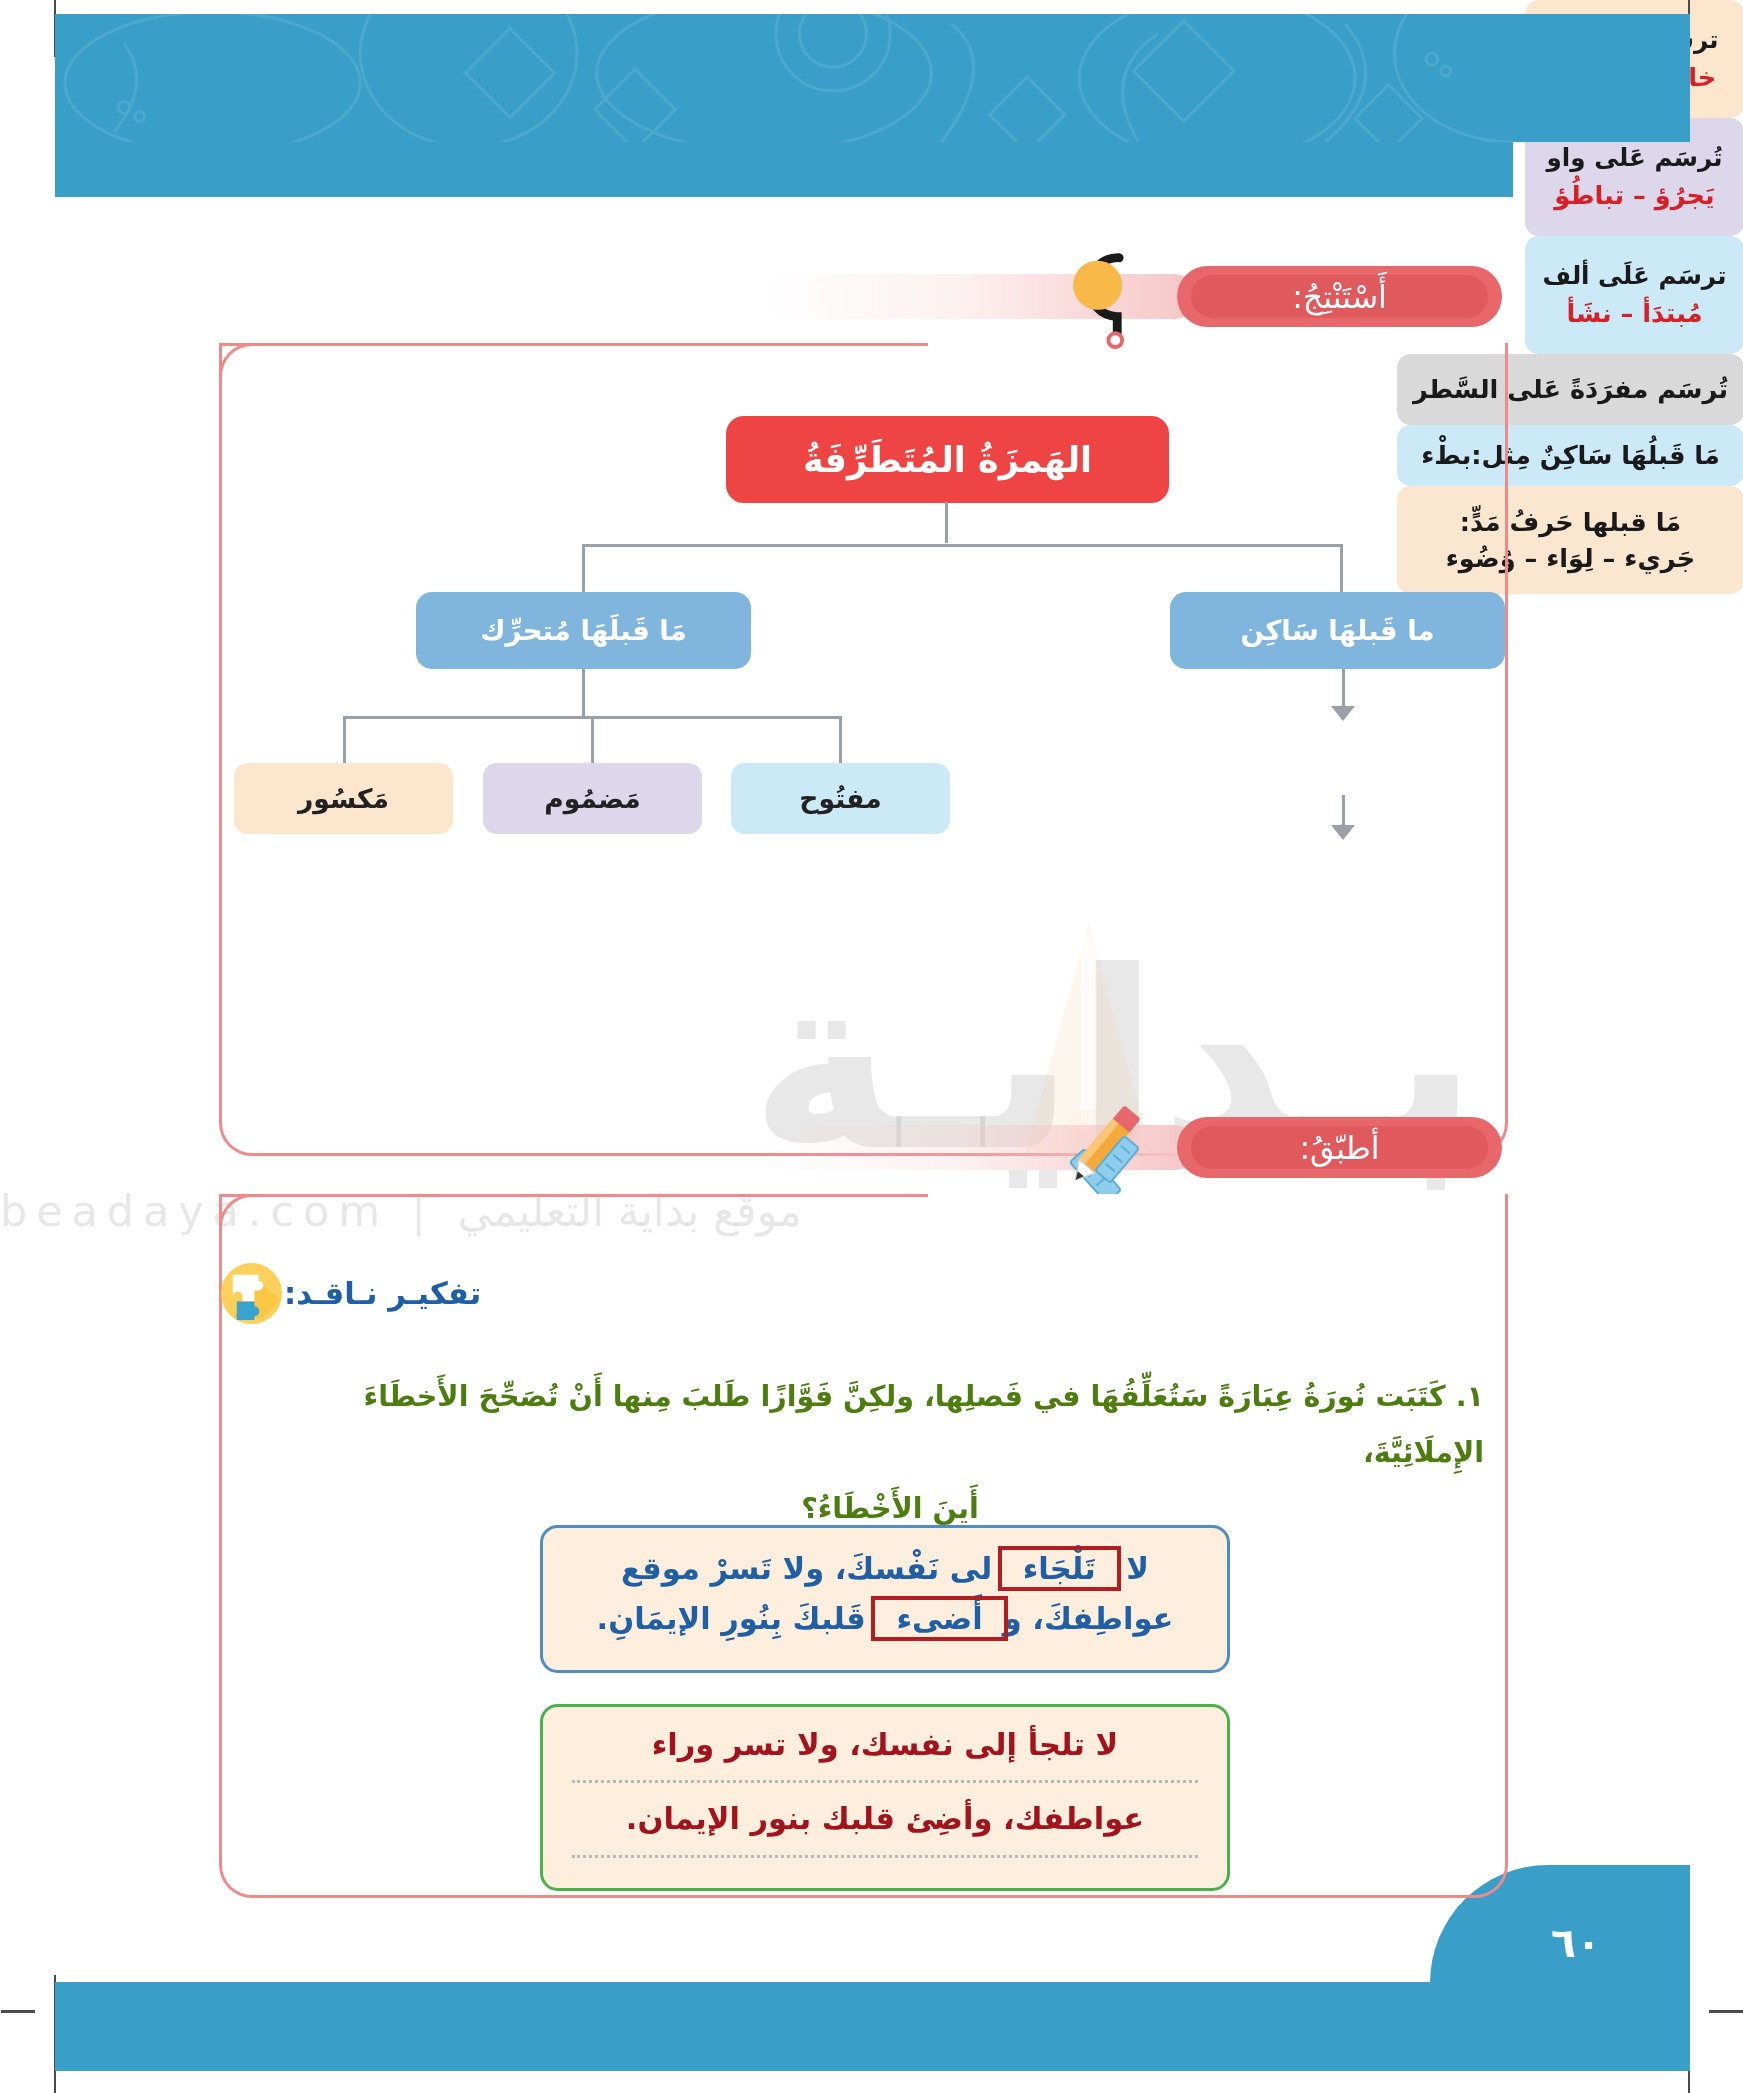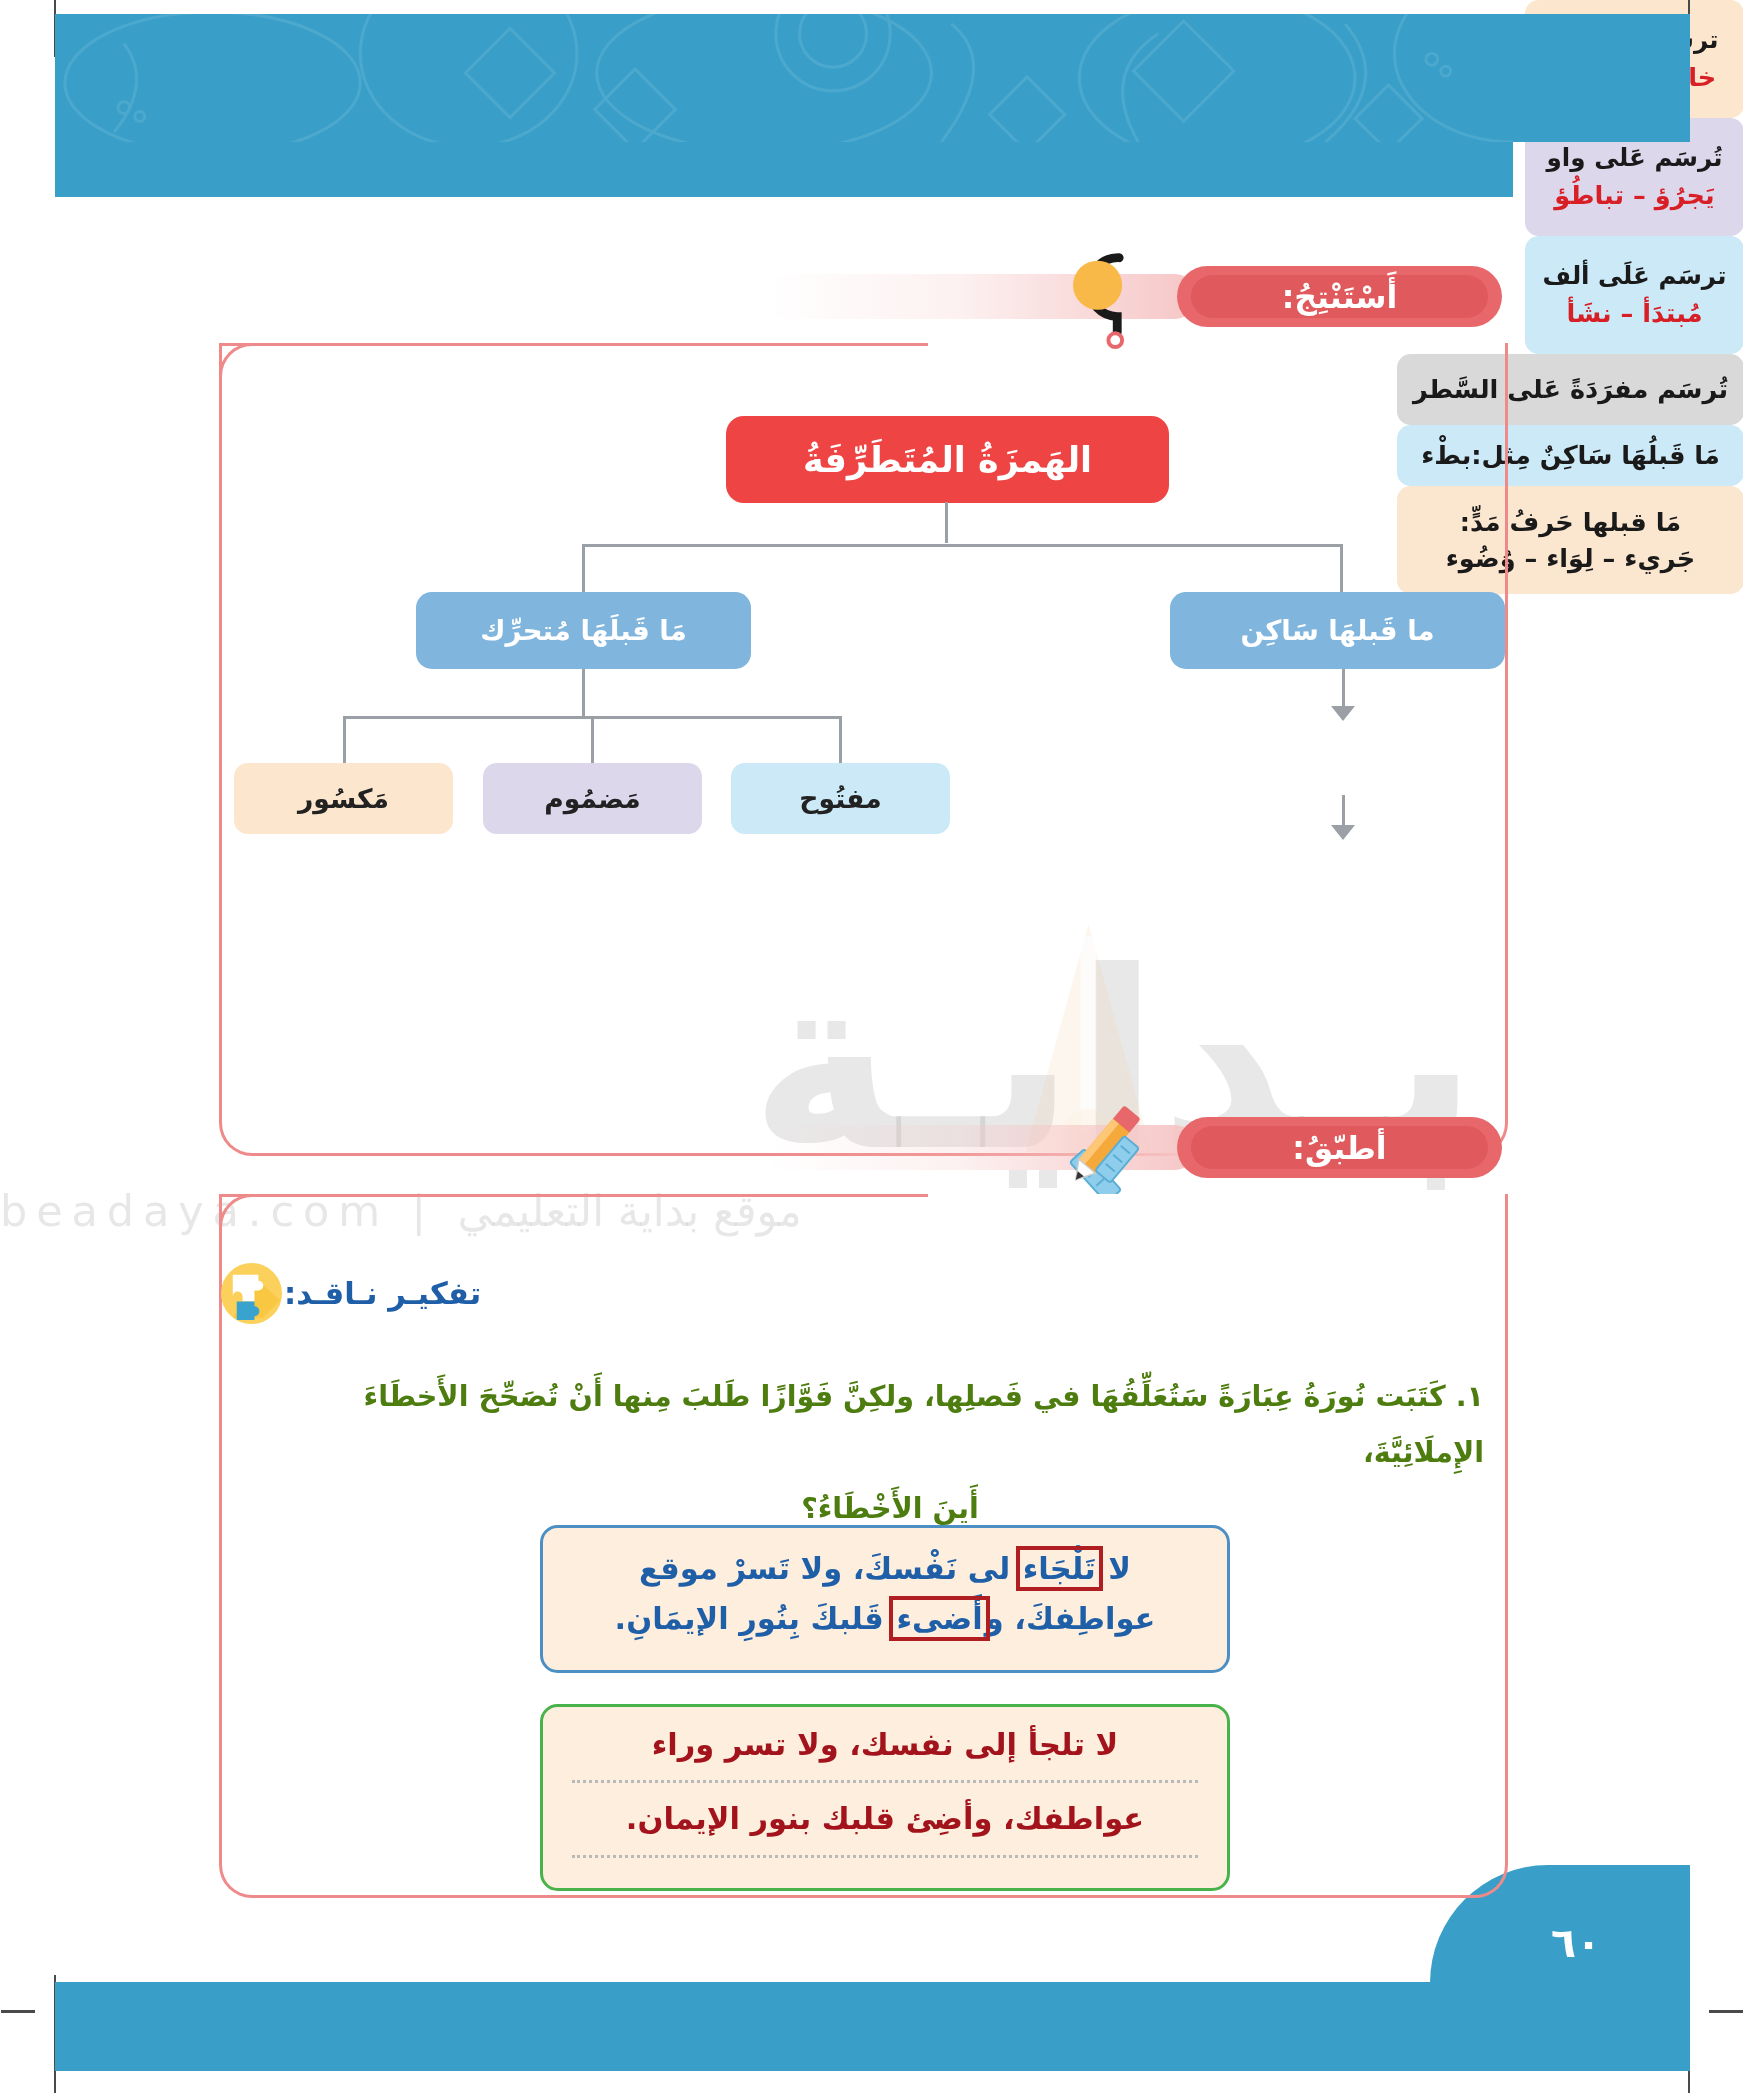--- a/index.html
+++ b/index.html
@@ -124,21 +124,21 @@
     z-index: 6;
   }
   .sec-pill {
     position: absolute;
     right: 0; top: 0;
     width: 325px; height: 61px;
     background: #e8676a;
     border-radius: 30.5px;
     color: #ffffff;
     font-size: 31.5px;
-    font-weight: bold;
+    font-weight: normal;
     display: flex; align-items: center; justify-content: center;
     box-shadow: inset 0 0 0 0 transparent;
   }
   .sec-pill-inner {
     position: absolute;
     right: 13.8px; top: 8.9px;
     width: 297px; height: 43px;
     background: #e0595c;
     border-radius: 21.7px;
   }
@@ -353,21 +353,21 @@
     border: 3px solid #4c8fc4;
     padding: 15.8px 21.7px;
     color: #1f5fa8;
     font-size: 30.5px;
     font-weight: bold;
     line-height: 1.65;
   }
   .err-mark {
     outline: 4.9px solid #b01e21;
     outline-offset: 1px;
-    padding: 0 2px;
+    padding: 0 20px;
   }
   #box-correct {
     left: 540px; top: 1704px;
     width: 690px; height: 187px;
     border: 3px solid #49b34b;
     padding: 13.8px 23.6px;
     color: #a3131c;
     font-size: 30.5px;
     font-weight: bold;
     line-height: 1.6;

